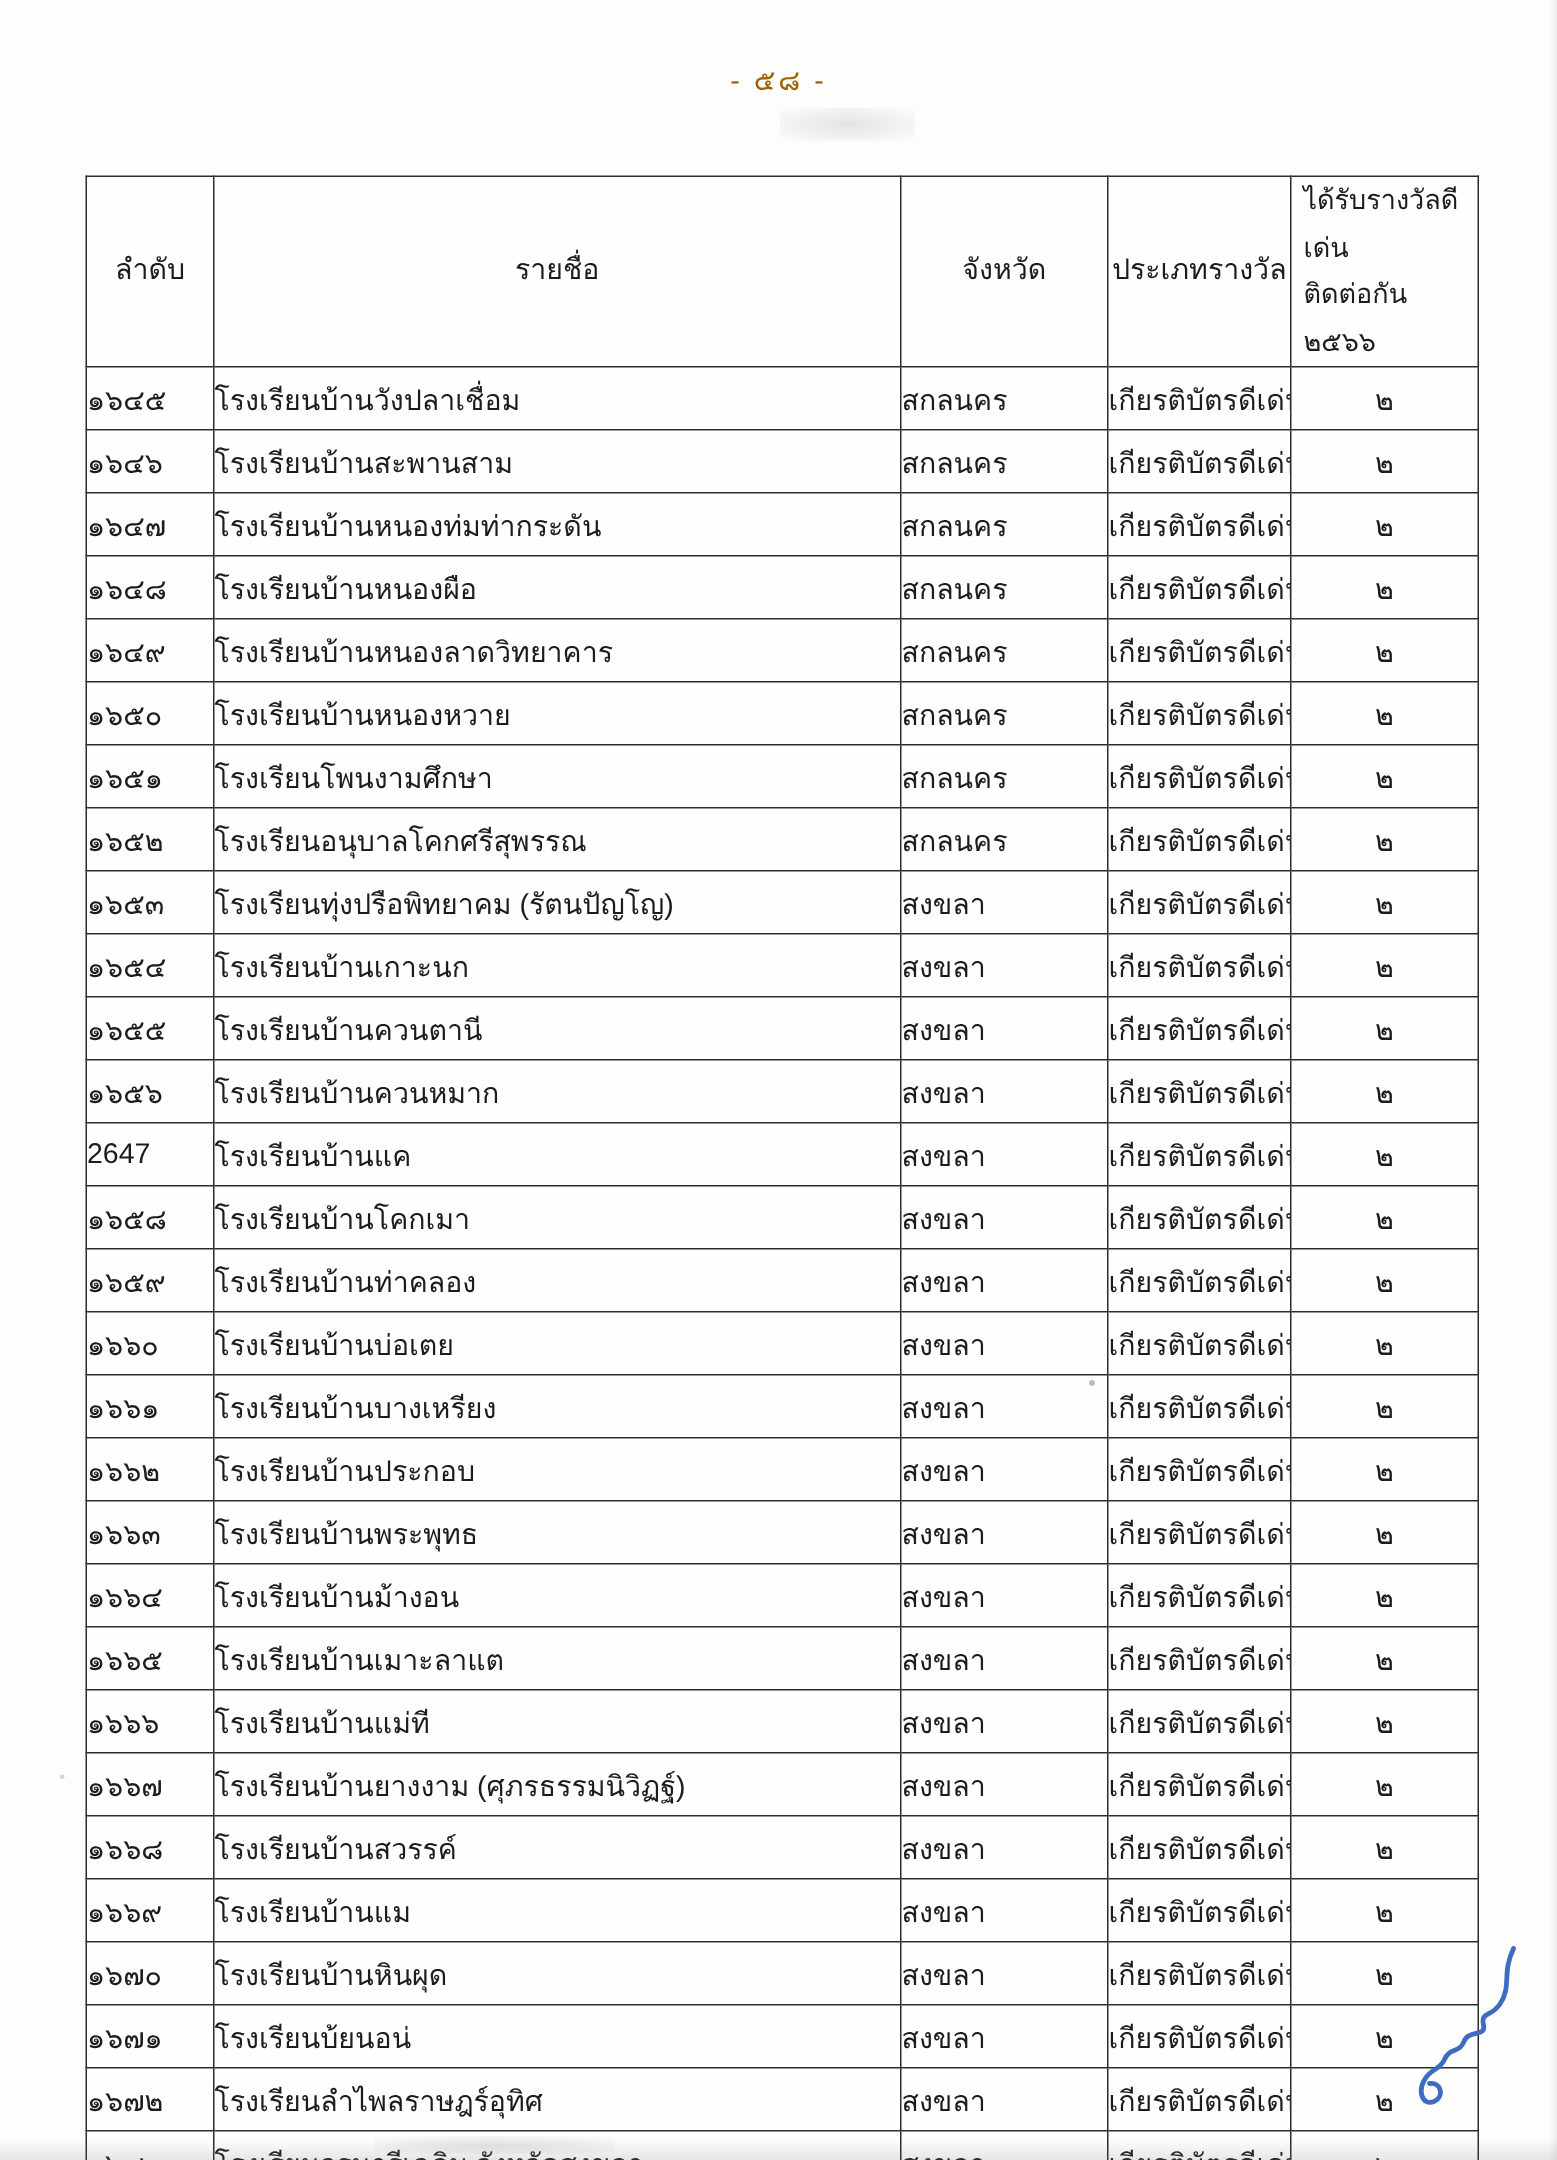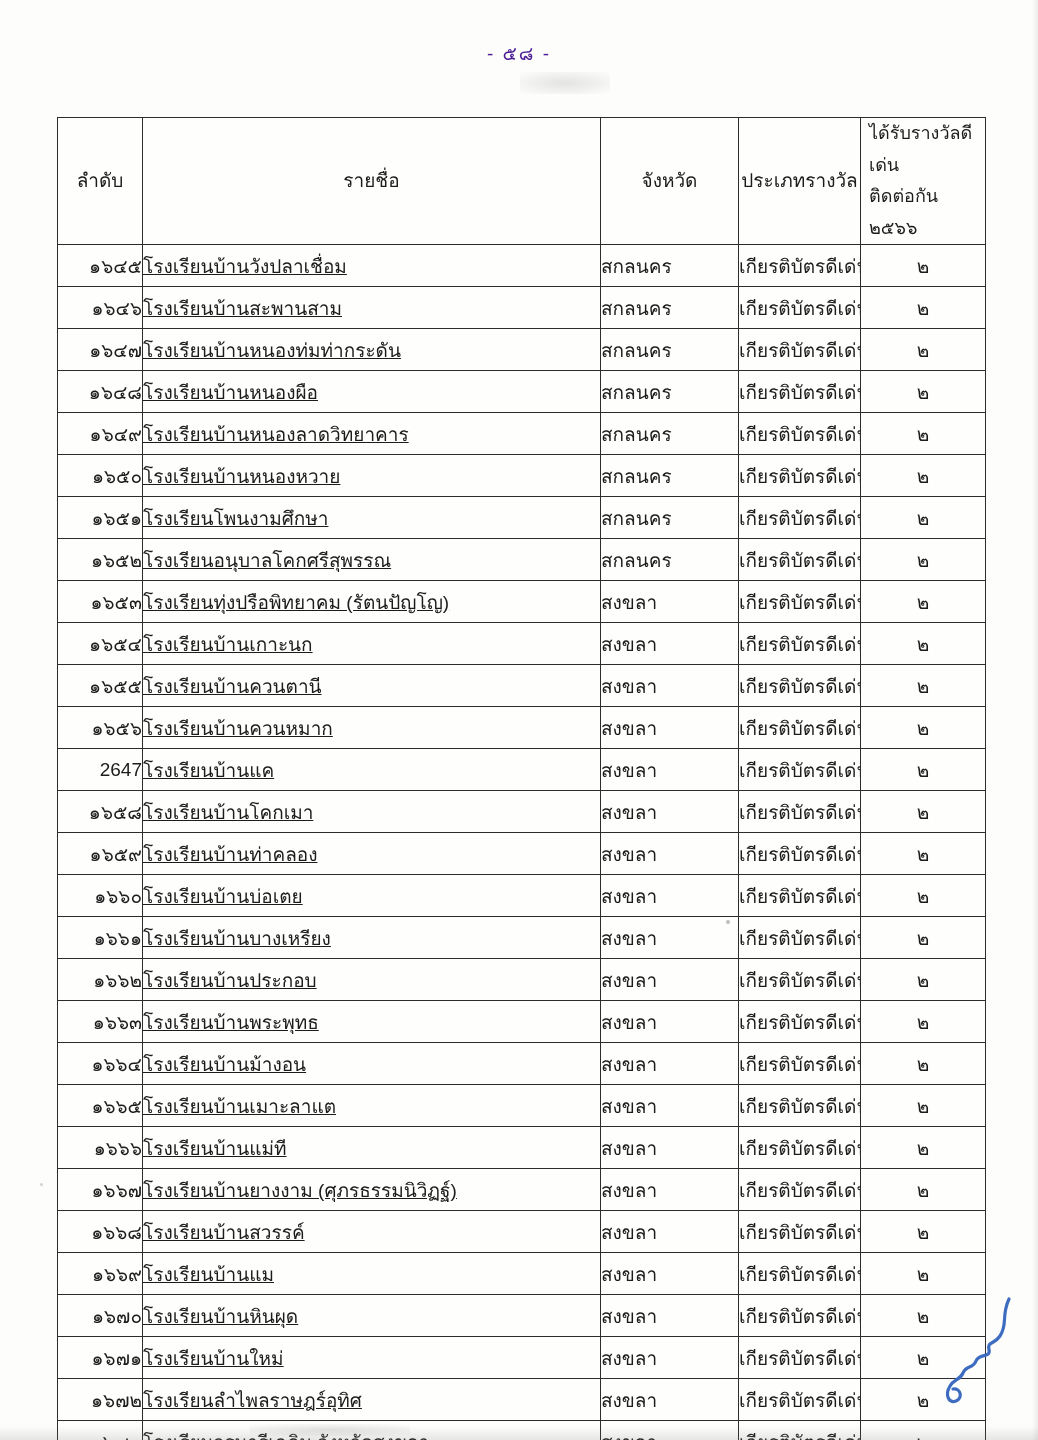--- a/index.html
+++ b/index.html
@@ -34,21 +34,21 @@
     pointer-events: none;
   }
   .page-number {
     position: absolute;
     top: 38px;
     left: 0;
     width: 100%;
     text-align: center;
     font-size: 19px;
     letter-spacing: 2px;
-    color: #4c1d95;
+    color: #a16207;
   }
   table.awards {
     position: absolute;
     left: 57px;
     top: 117px;
     width: 928px;
     border-collapse: collapse;
     table-layout: fixed;
     background: #fefefd;
   }
@@ -75,22 +75,22 @@
     line-height: 1.55;
   }
   table.awards thead th.h-count {
     text-align: left;
     padding-left: 8px;
     font-size: 18px;
     white-space: normal;
     line-height: 1.75;
   }
   table.awards tbody td { height: 41px; vertical-align: middle; }
-  td.cell-no      { text-align: right; }
-  td.cell-name    { text-align: left; padding-left: 6px; text-decoration: underline; }
+  td.cell-no      { text-align: left; }
+  td.cell-name    { text-align: left; padding-left: 6px; }
   td.cell-province{ text-align: left; }
   td.cell-award   { text-align: center; font-size: 18.5px; }
   td.cell-count   { text-align: center; }
 
   
   .speck {
     position: absolute;
     background: #6f6f6f;
     border-radius: 50%;
     opacity: 0.45;
@@ -314,21 +314,21 @@
         </tr>
         <tr>
           <td class="cell-no">๑๖๗๐</td>
           <td class="cell-name">โรงเรียนบ้านหินผุด</td>
           <td class="cell-province">สงขลา</td>
           <td class="cell-award">เกียรติบัตรดีเด่น</td>
           <td class="cell-count">๒</td>
         </tr>
         <tr>
           <td class="cell-no">๑๖๗๑</td>
-          <td class="cell-name">โรงเรียนบ้านใหม่</td>
+          <td class="cell-name">โรงเรียนบ้ยนอน่</td>
           <td class="cell-province">สงขลา</td>
           <td class="cell-award">เกียรติบัตรดีเด่น</td>
           <td class="cell-count">๒</td>
         </tr>
         <tr>
           <td class="cell-no">๑๖๗๒</td>
           <td class="cell-name">โรงเรียนลำไพลราษฎร์อุทิศ</td>
           <td class="cell-province">สงขลา</td>
           <td class="cell-award">เกียรติบัตรดีเด่น</td>
           <td class="cell-count">๒</td>

